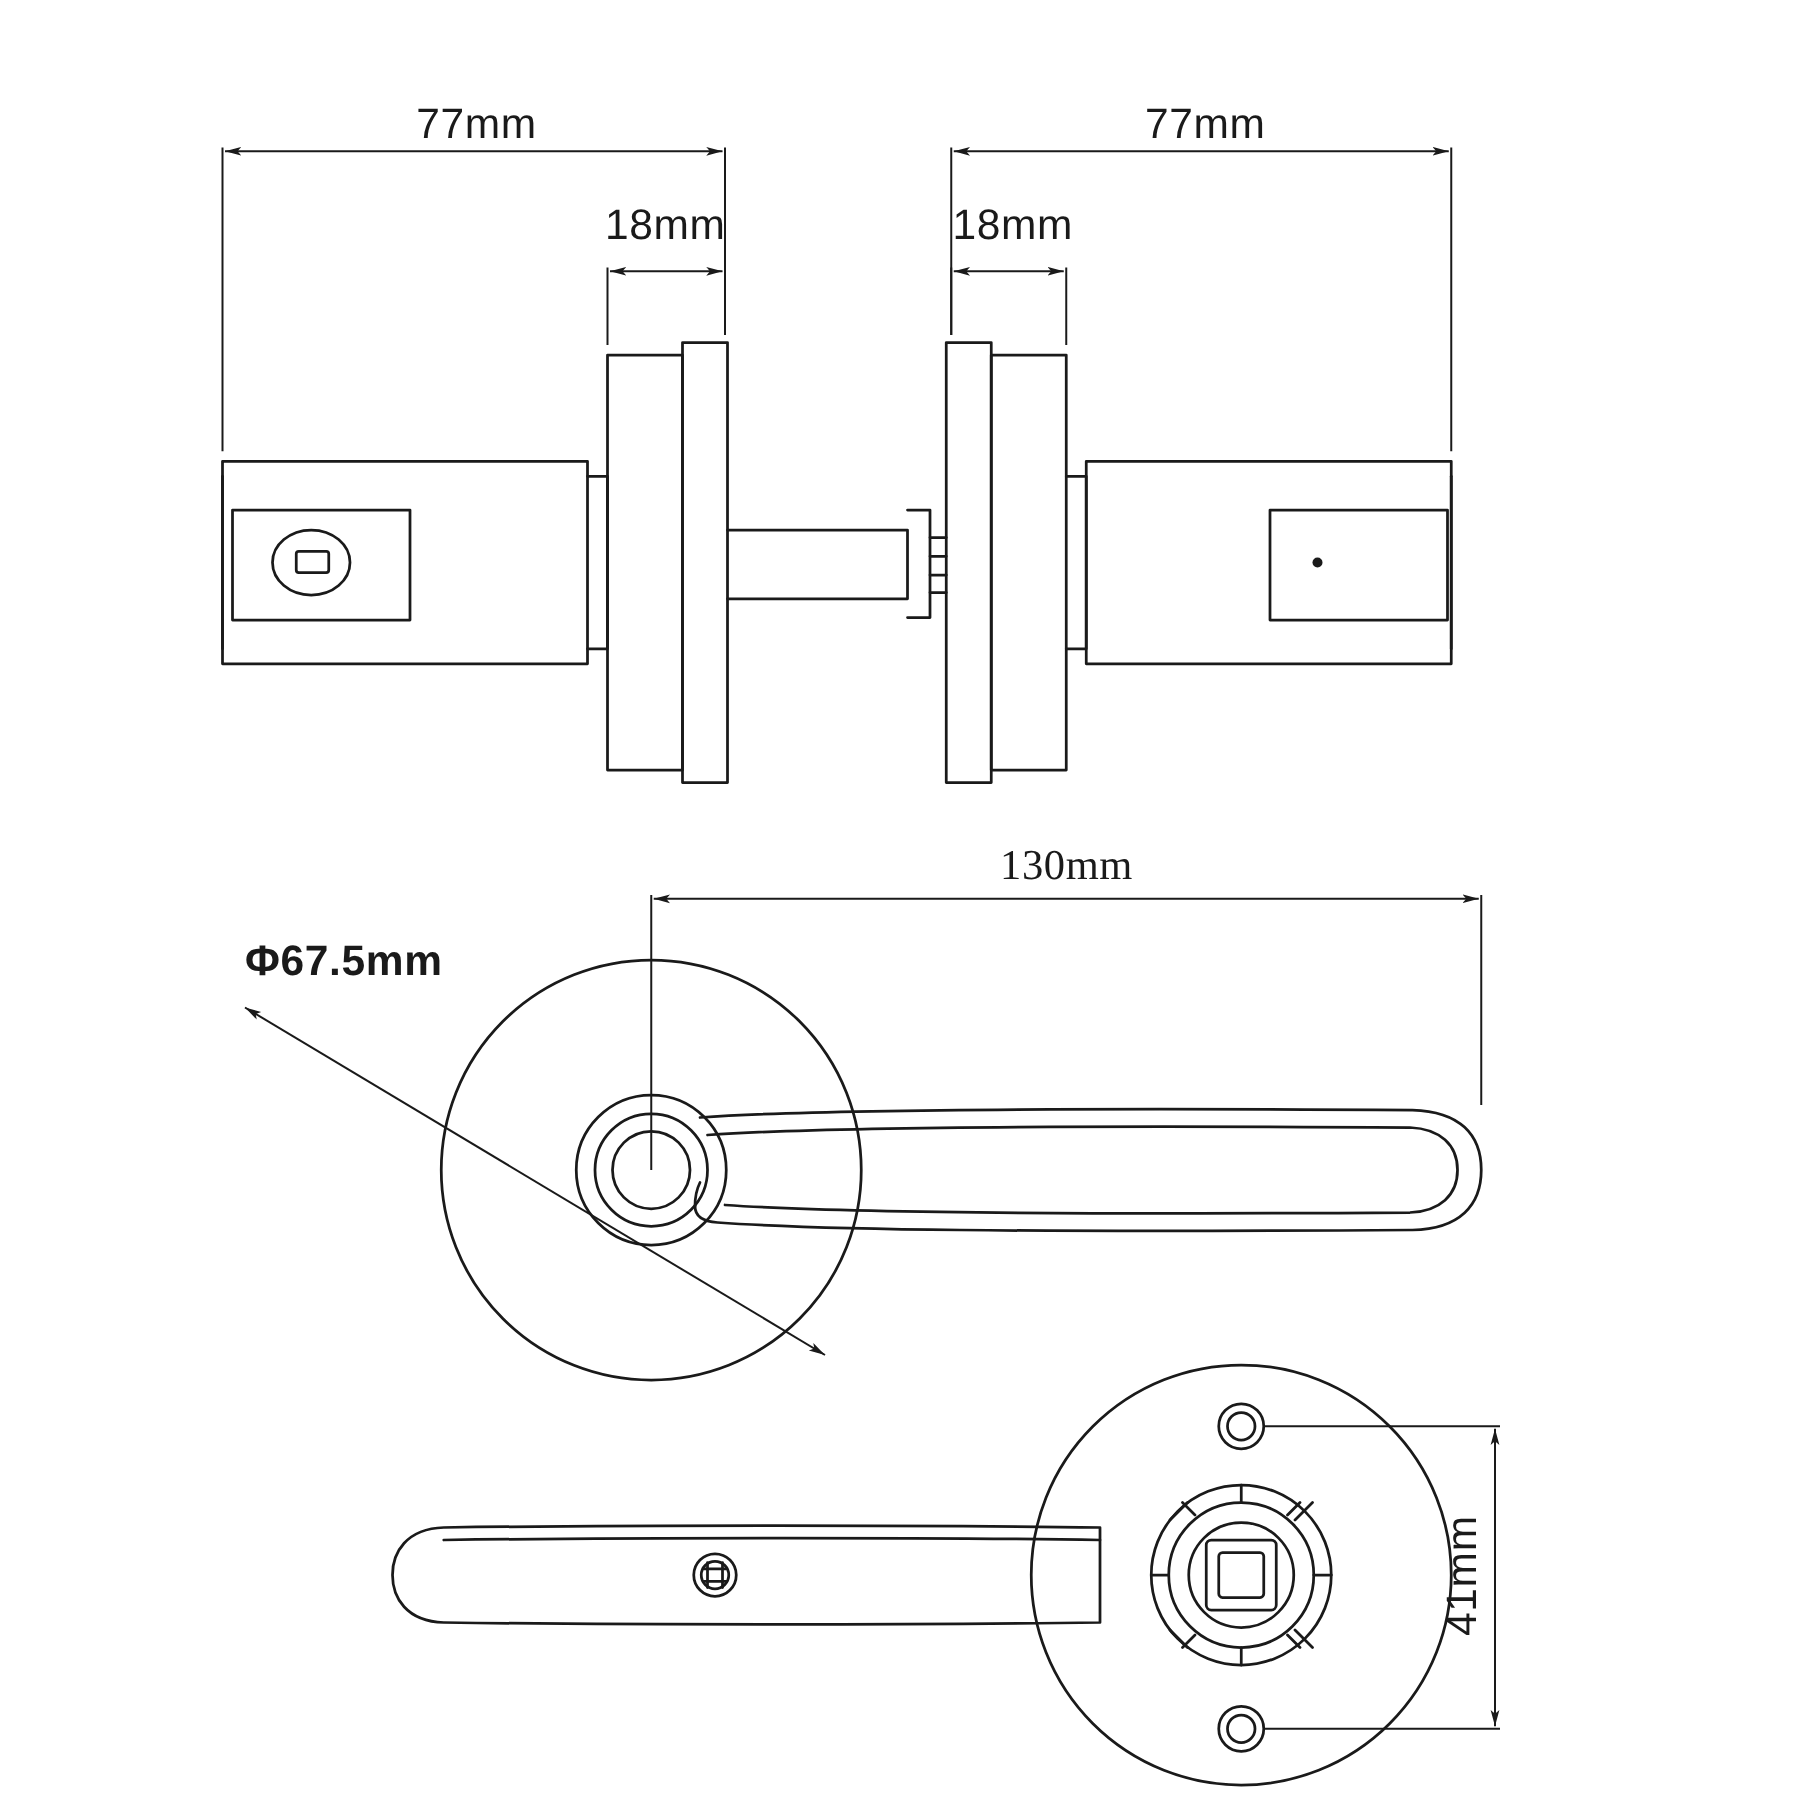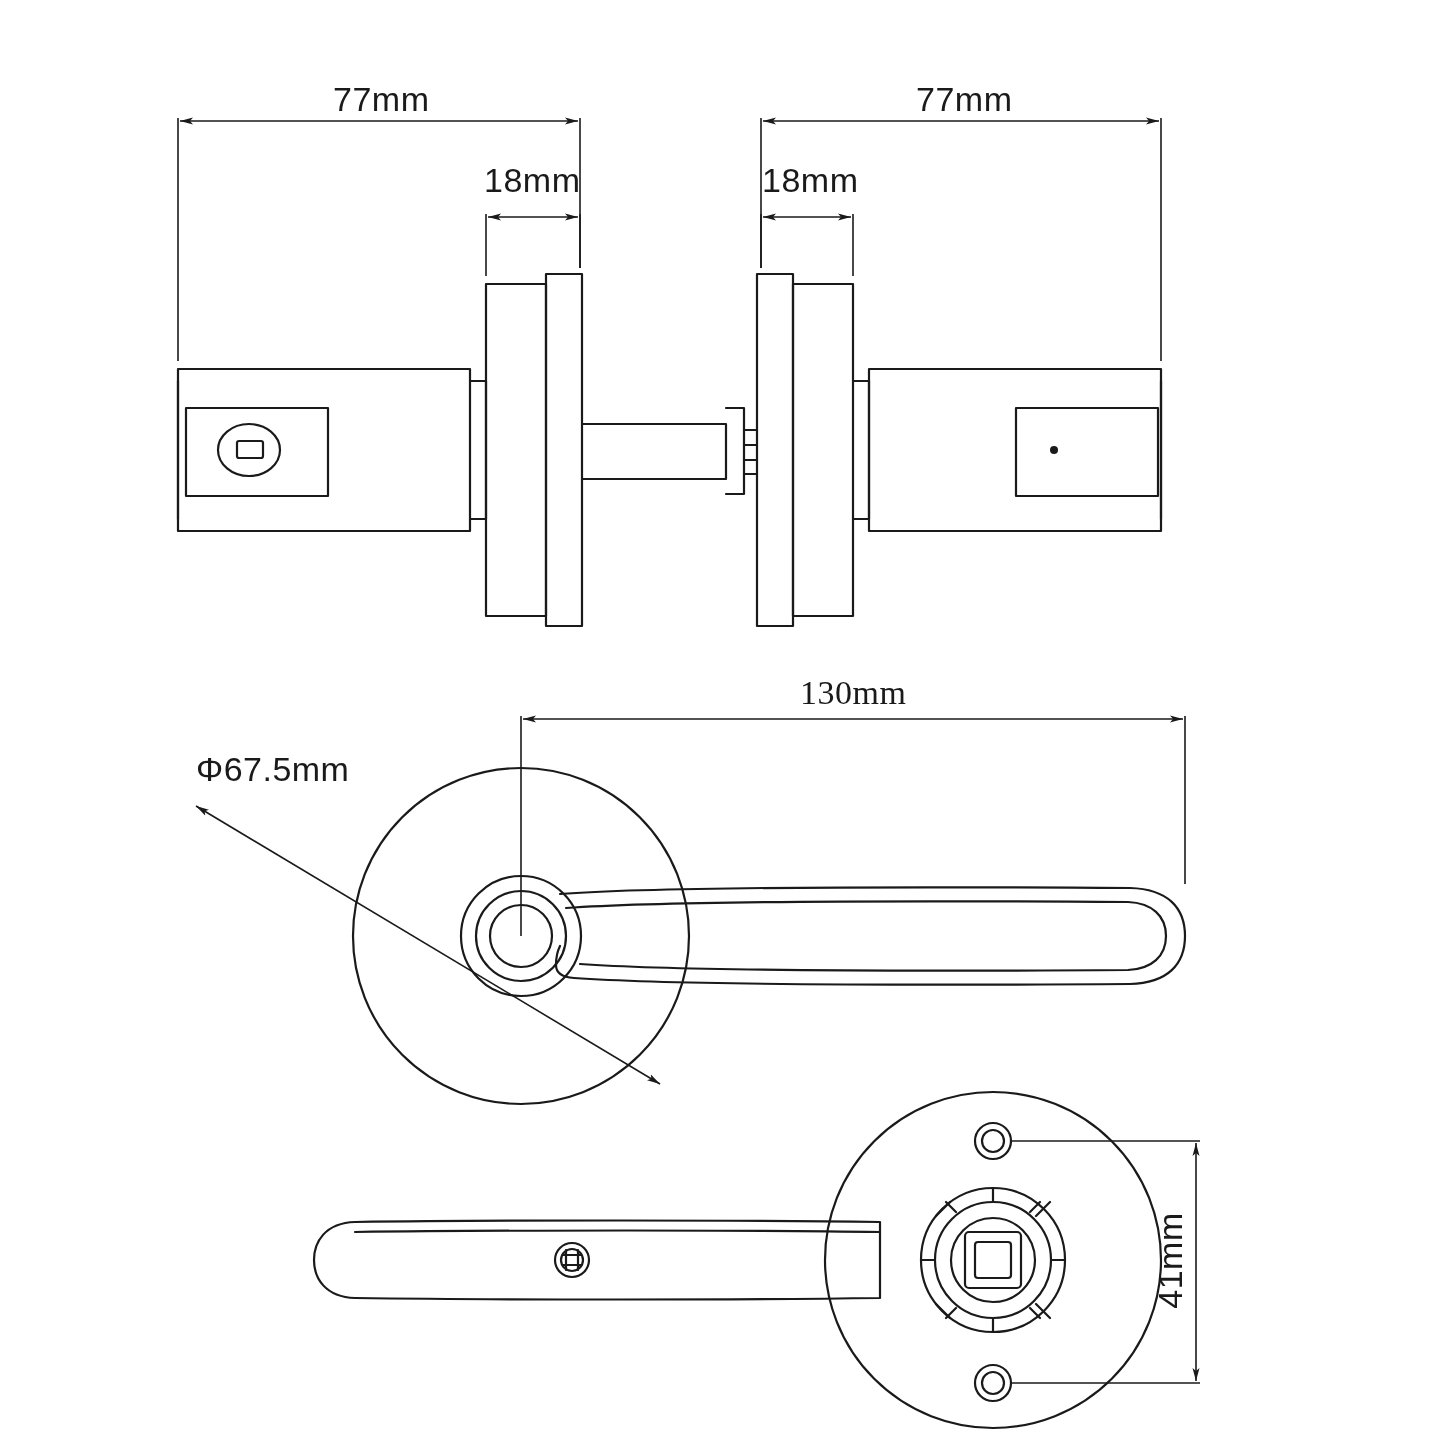--- a/index.html
+++ b/index.html
@@ -159,17 +159,17 @@
   <div class="dim-text" style="left:333px; top:44px;">77mm</div>
 
   <div class="dim-text" style="left:916px; top:44px;">77mm</div>
 
   <div class="dim-text" style="left:484px; top:125px;">18mm</div>
 
   <div class="dim-text" style="left:762px; top:125px;">18mm</div>
 
   <div class="dim-text" style="left:800px; top:638px;font-family:Liberation Serif, serif;">130mm</div>
 
-  <div class="dim-text" style="left:196px; top:714px;">Φ67.5mm</div>
+  <div class="dim-text" style="left:196px; top:714px;font-weight:bold;">Φ67.5mm</div>
 
   <div class="dim-text rot-text" style="left:1170px; top:1205px; width:120px; text-align:center; margin-left:-60px;">41mm</div>
 
 </div>
 
 </body></html>

